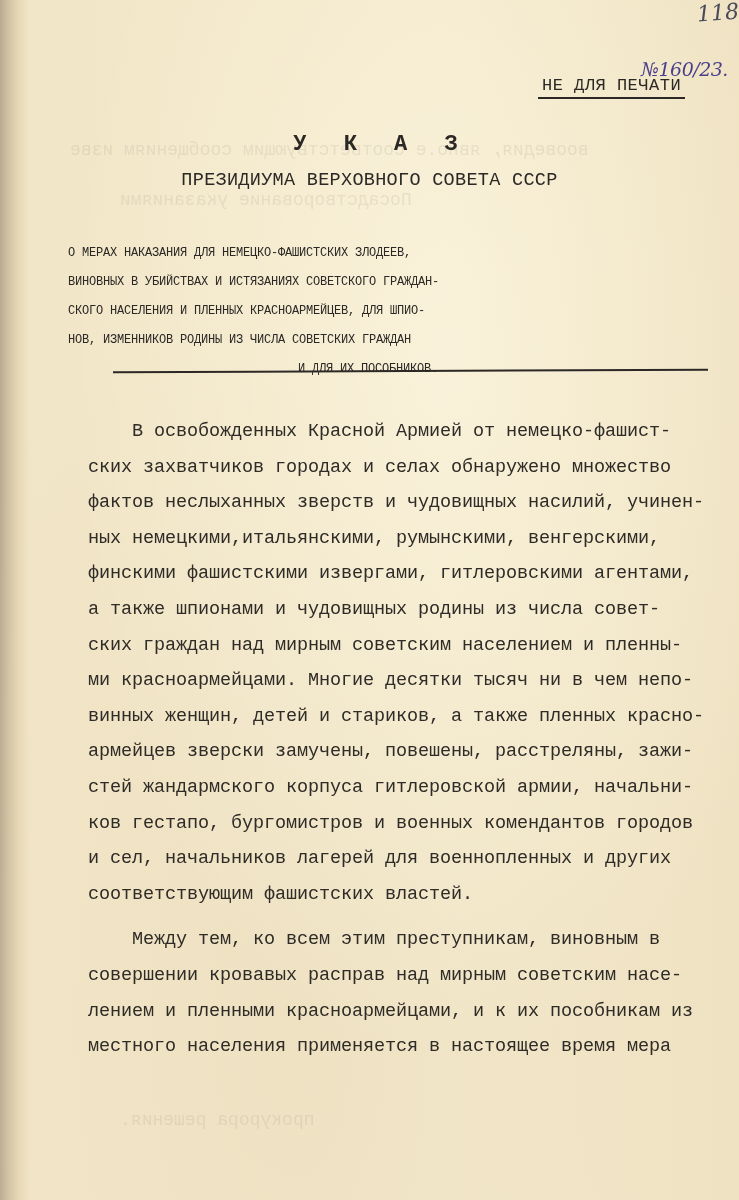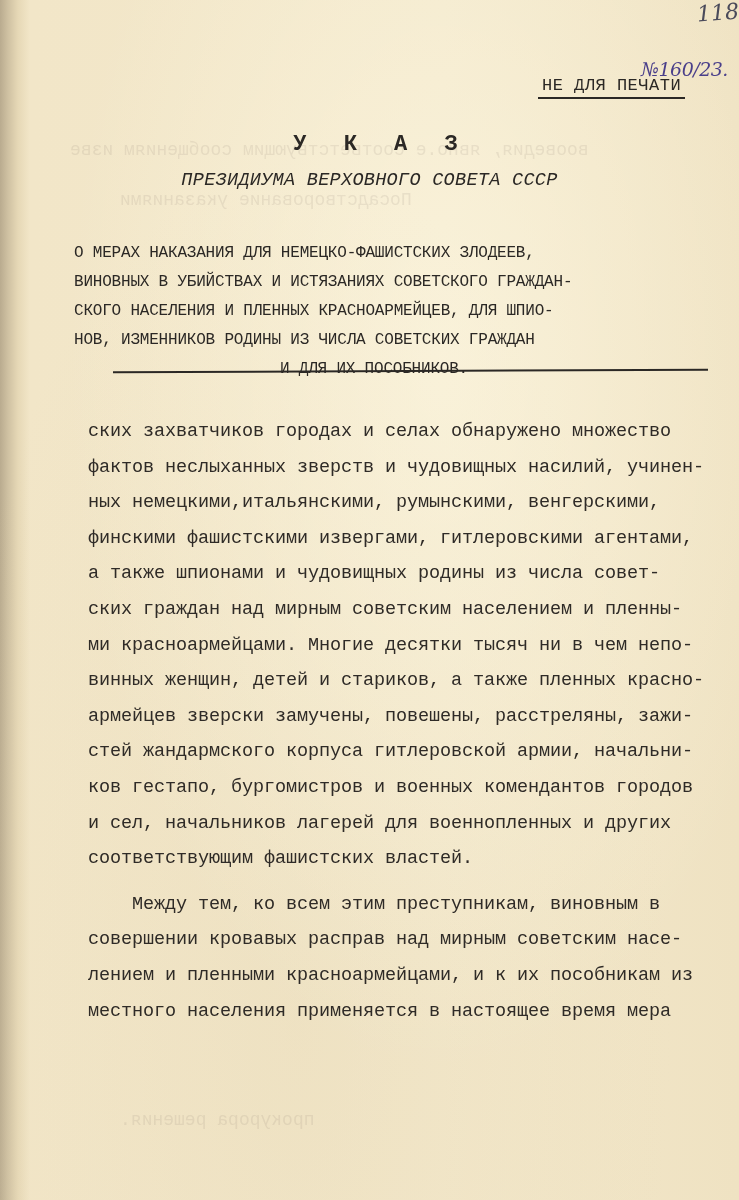--- a/index.html
+++ b/index.html
@@ -68,28 +68,27 @@
     }
     .decree-subtitle {
       position: absolute;
       left: 0;
       width: 739px;
       top: 170px;
       text-align: center;
       font-size: 18.5px;
       color: #2b2825;
       letter-spacing: 0.3px;
-      font-style: italic;
     }
     .decree-heading {
       position: absolute;
-      left: 74px;
+      left: 68px;
       top: 239px;
       width: 640px;
-      font-size: 16px;
+      font-size: 12px;
       line-height: 29px;
       color: #2b2825;
       letter-spacing: -0.2px;
     }
     .decree-heading .line {
       display: block;
       white-space: nowrap;
     }
     .decree-heading .line.center {
       text-align: center;
@@ -155,20 +154,21 @@
     <span class="line">ВИНОВНЫХ В УБИЙСТВАХ И ИСТЯЗАНИЯХ СОВЕТСКОГО ГРАЖДАН-</span>
     <span class="line">СКОГО НАСЕЛЕНИЯ И ПЛЕННЫХ КРАСНОАРМЕЙЦЕВ, ДЛЯ ШПИО-</span>
     <span class="line">НОВ, ИЗМЕННИКОВ РОДИНЫ ИЗ ЧИСЛА СОВЕТСКИХ ГРАЖДАН</span>
     <span class="line center">И ДЛЯ ИХ ПОСОБНИКОВ.</span>
   </div>
 
   <div class="heading-rule"></div>
 
   <div class="body-text">
     <div>
+      <span class="line indent">В освобожденных Красной Армией от немецко-фашист-</span>
       <span class="line">ских захватчиков городах и селах обнаружено множество</span>
       <span class="line">фактов неслыханных зверств и чудовищных насилий, учинен-</span>
       <span class="line">ных немецкими,итальянскими, румынскими, венгерскими,</span>
       <span class="line">финскими фашистскими извергами, гитлеровскими агентами,</span>
       <span class="line">а также шпионами и чудовищных родины из числа совет-</span>
       <span class="line">ских граждан над мирным советским населением и пленны-</span>
       <span class="line">ми красноармейцами. Многие десятки тысяч ни в чем непо-</span>
       <span class="line">винных женщин, детей и стариков, а также пленных красно-</span>
       <span class="line">армейцев зверски замучены, повешены, расстреляны, зажи-</span>
       <span class="line">стей жандармского корпуса гитлеровской армии, начальни-</span>

